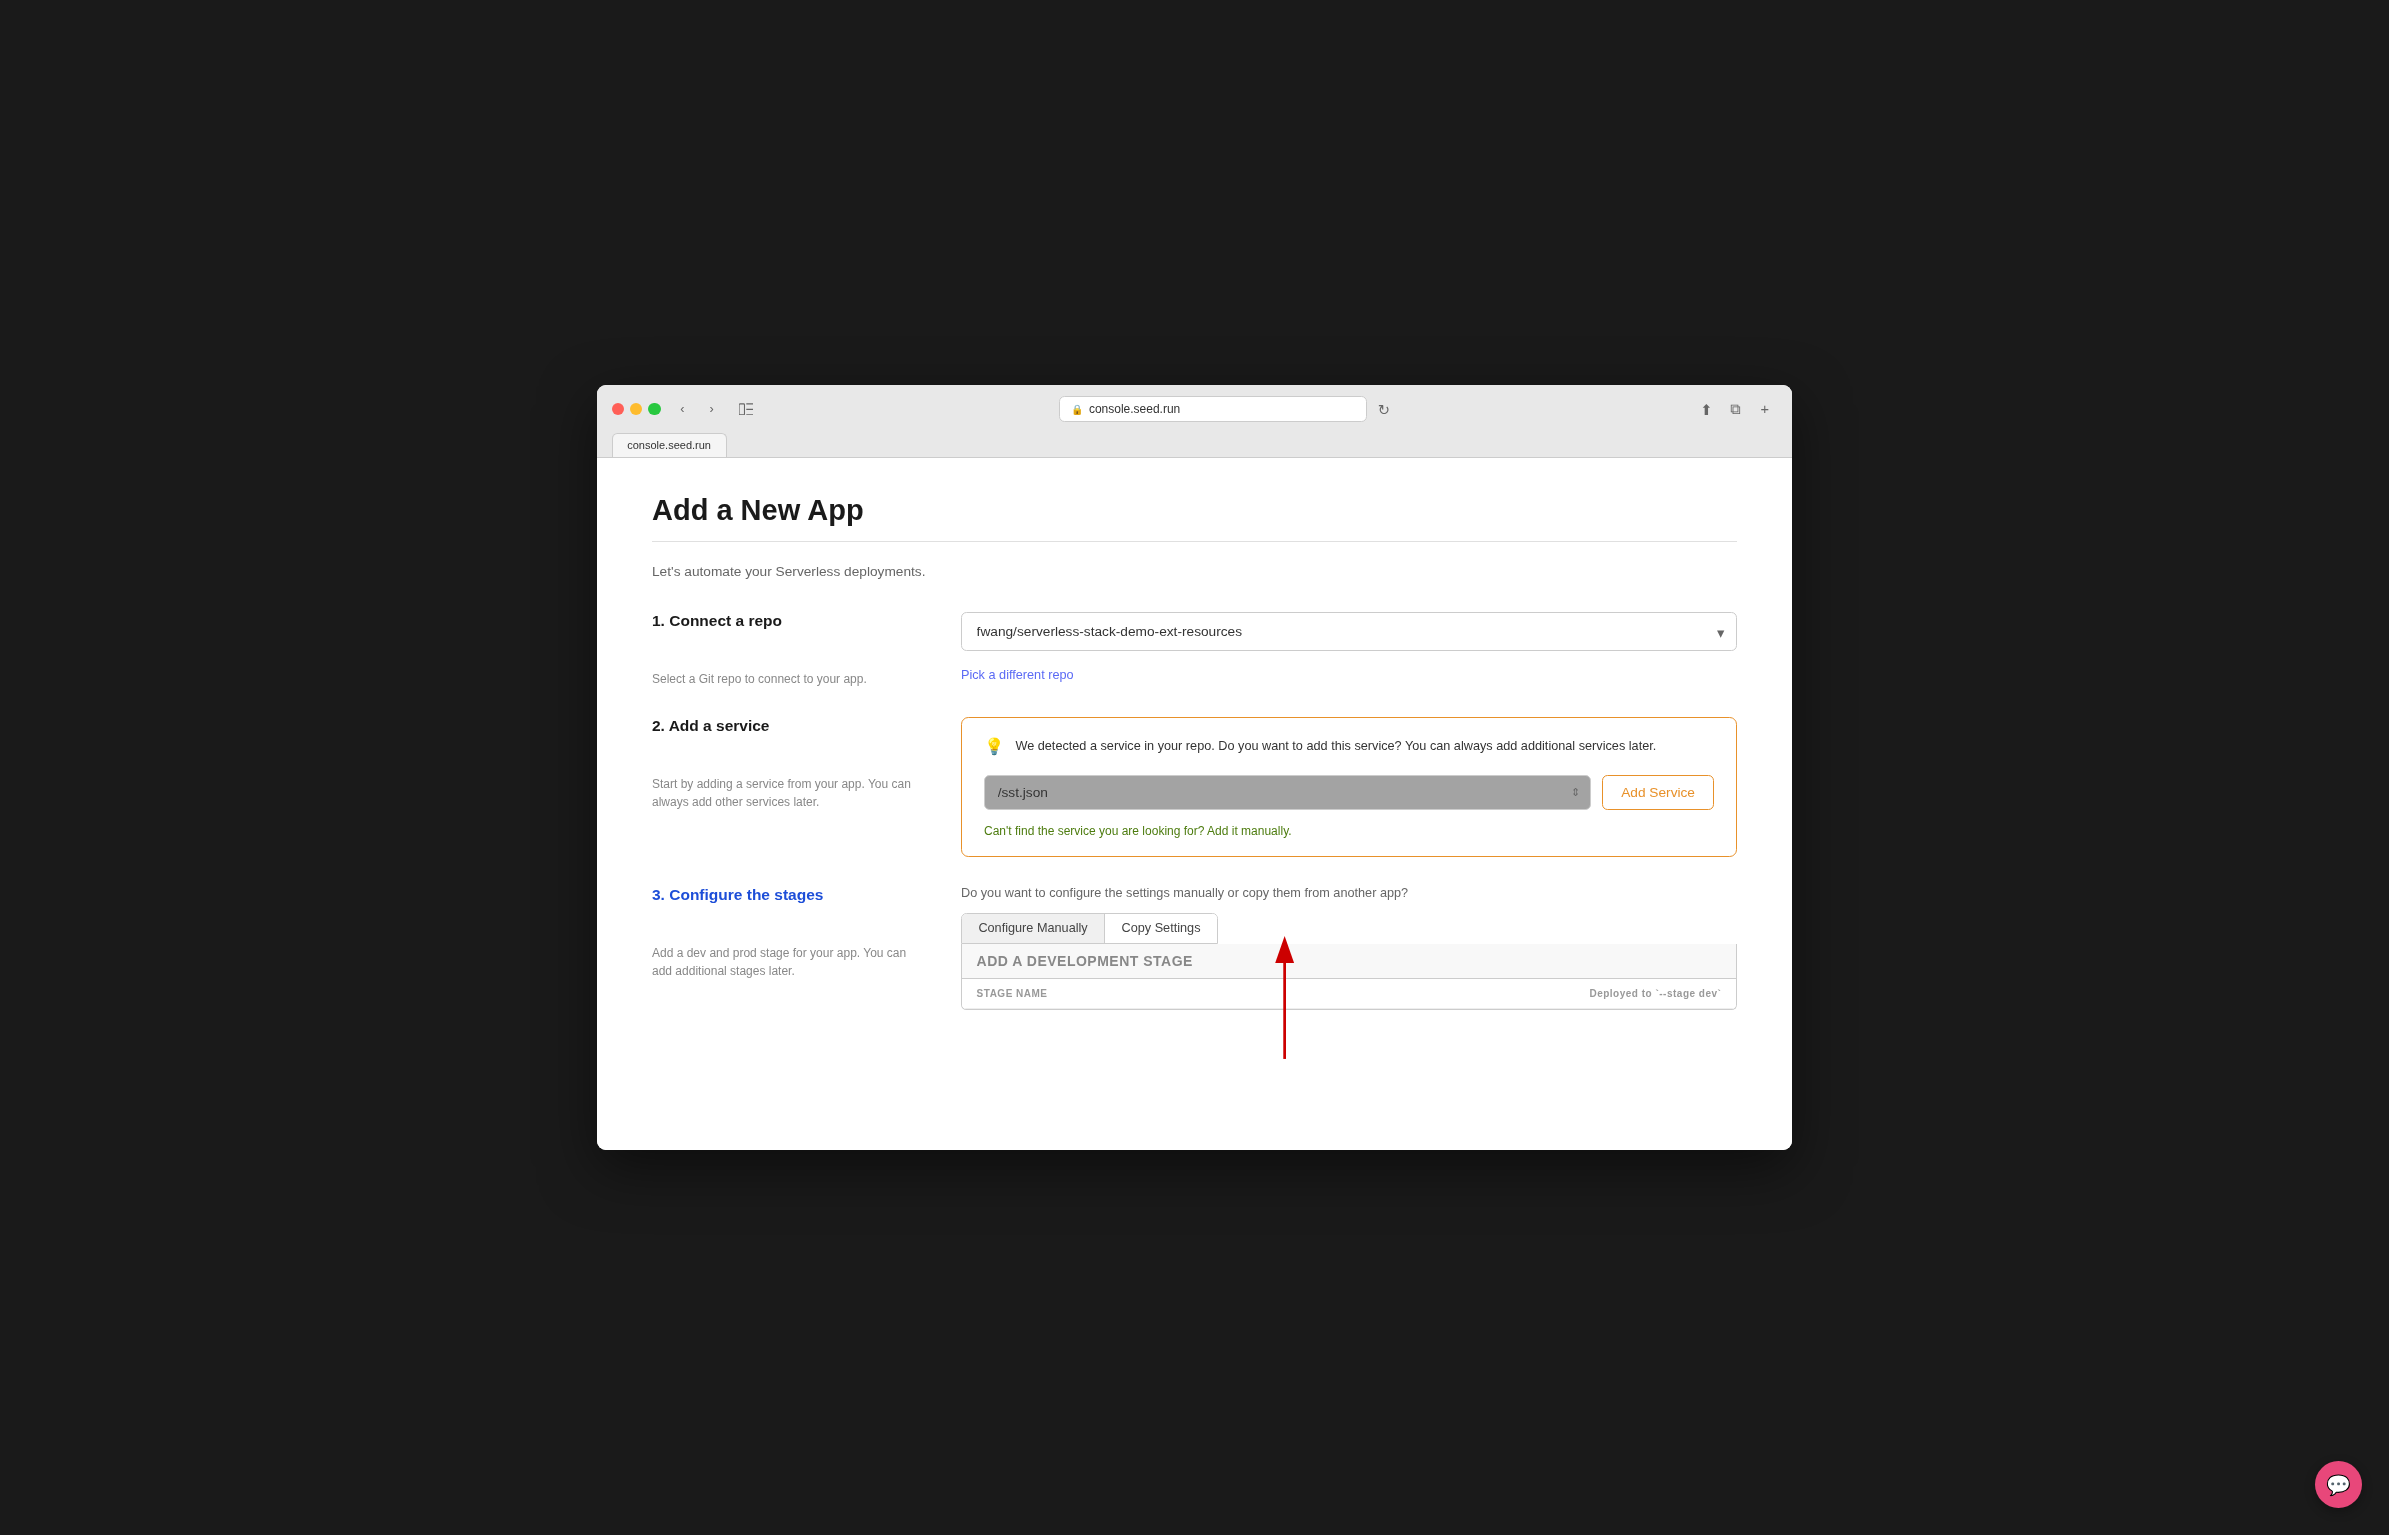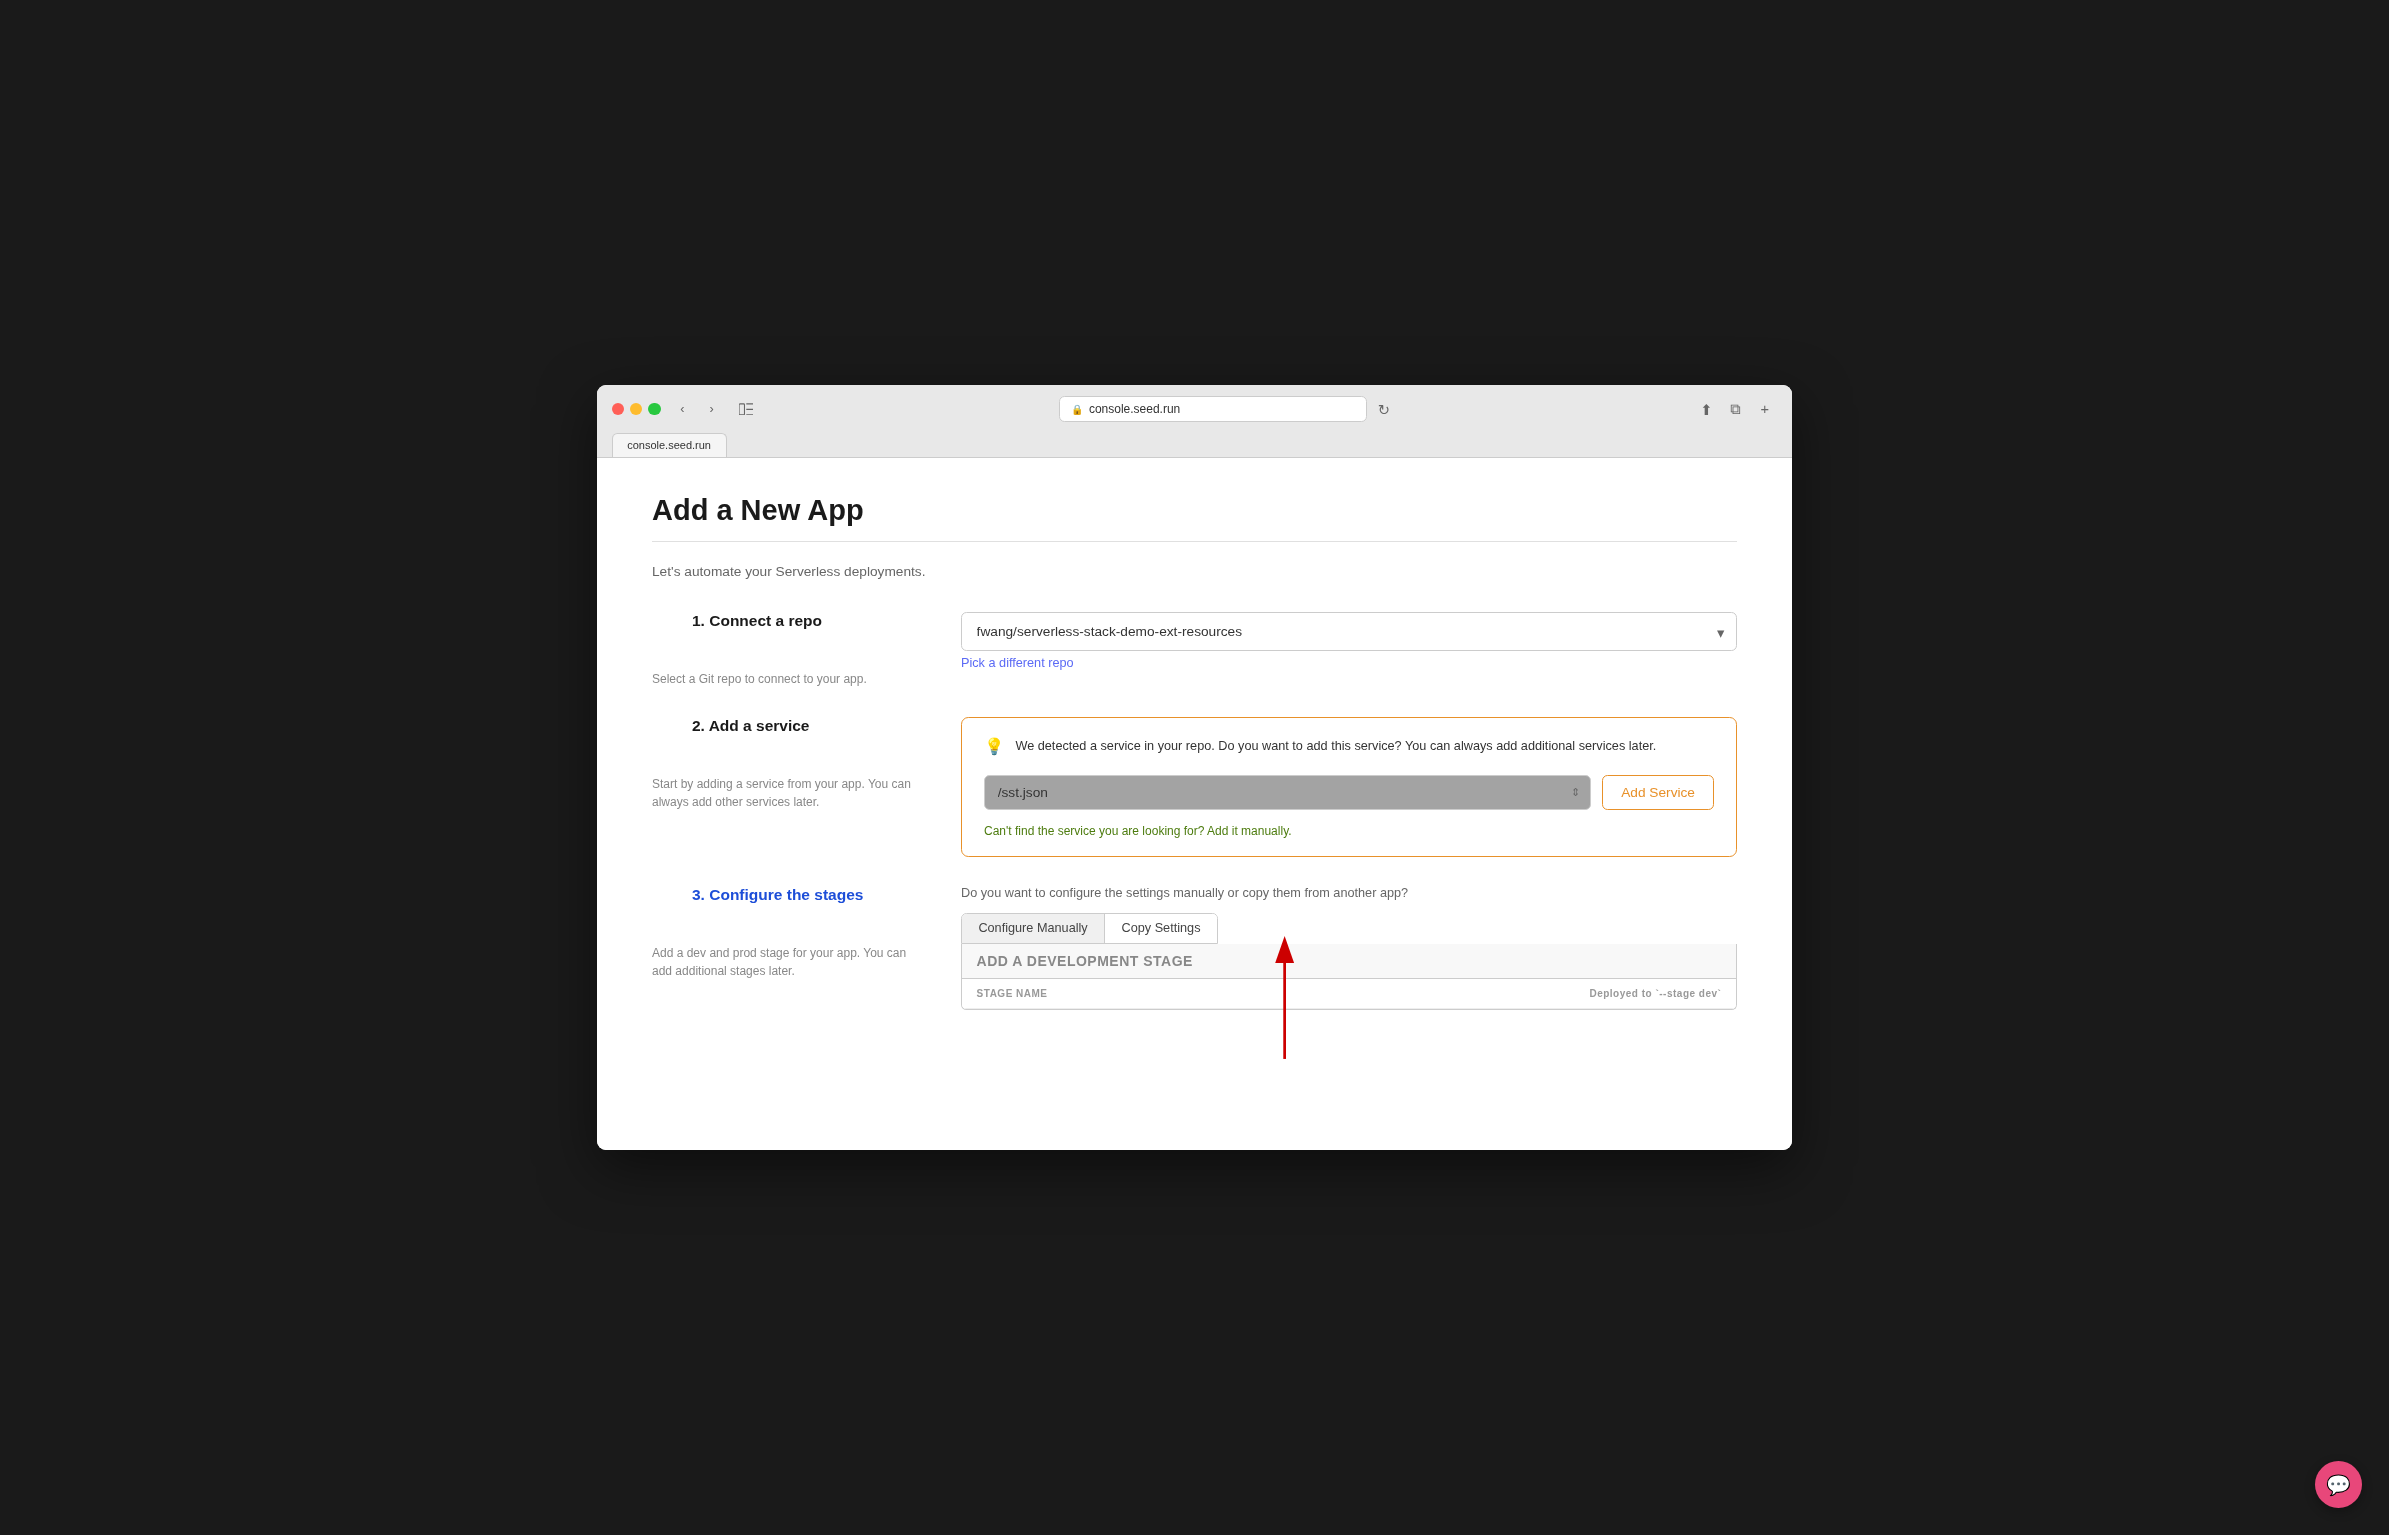--- a/index.html
+++ b/index.html
@@ -198,21 +198,20 @@
     .step-left {
       width: 273px;
       flex-shrink: 0;
     }
 
     .step-number-title {
       font-size: 15.5px;
       font-weight: 700;
       color: #1a1a1a;
       margin-bottom: 7.3px;
-      margin-left: 40px;
     }
 
     .step-number-title.disabled {
       color: #1d4ed8;
     }
 
     .step-description {
       font-size: 12px;
       color: #888;
       line-height: 1.5;
@@ -247,21 +246,21 @@
       transform: translateY(-50%);
       color: #666;
       pointer-events: none;
     }
 
     .pick-repo-link {
       color: #5b6af5;
       font-size: 12.7px;
       text-decoration: none;
       display: inline-block;
-      margin-top: 5px;
+      margin-top: 17px;
       cursor: pointer;
     }
 
     
     .service-detection-box {
       border: 1.8px solid #e8912a;
       border-radius: 7.3px;
       padding: 18px 22px;
     }
 

